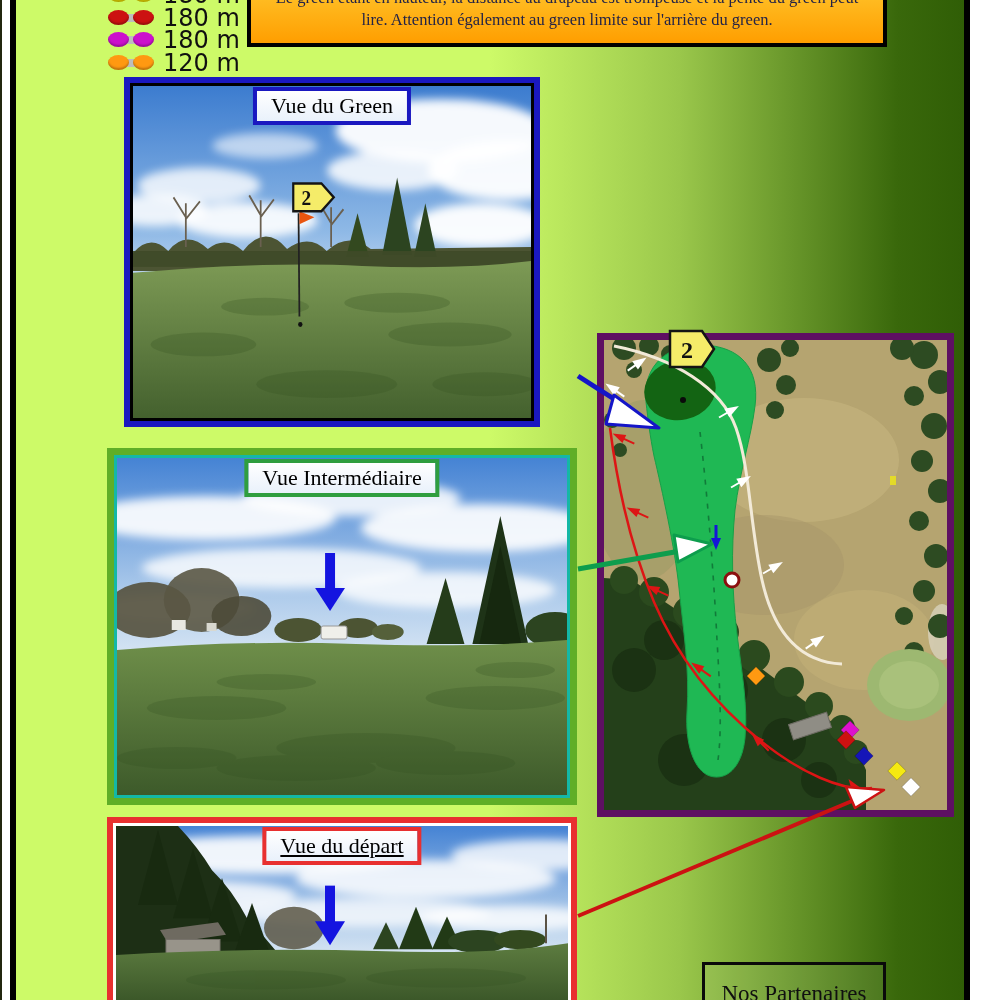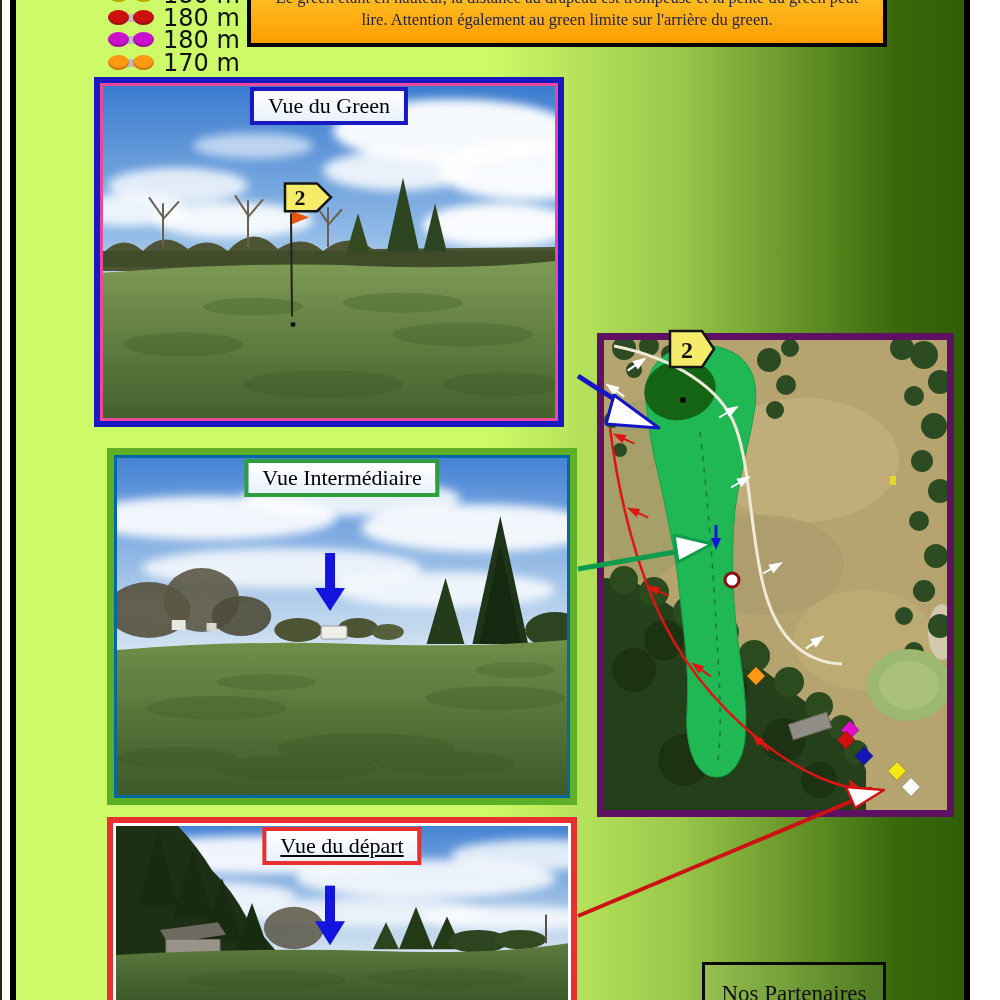--- a/index.html
+++ b/index.html
@@ -22,22 +22,22 @@
 
   
   .note{left:247px;top:-17px;width:620px;border:4px solid #000;
       background:linear-gradient(180deg,#ffc32a,#ff9e00);
       text-align:center;font-size:16.5px;line-height:22px;color:#232347;
       padding:0 6px 12px 6px;}
 
   
   .pframe{position:absolute;border:6px solid;box-sizing:border-box;}
   .pframe .photo{position:absolute;inset:3px;overflow:hidden;background:#9cc3ea;}
-  .frame-blue{left:94px;top:77px;width:470px;height:350px;border-color:#1a18c0;background:#ec4899;}
-  .frame-green{left:107px;top:448px;width:470px;height:357px;border-color:#5fae27;border-width:7px;background:#0369a1;}
+  .frame-blue{left:124px;top:77px;width:416px;height:350px;border-color:#1a18c0;background:#000000;}
+  .frame-green{left:107px;top:448px;width:470px;height:357px;border-color:#5fae27;border-width:7px;background:#14b8a6;}
   .frame-red{left:107px;top:817px;width:470px;height:195px;border-color:#e83030;background:#fff;}
   .plate{position:absolute;top:4px;left:50%;transform:translateX(-50%);
       border:4px solid;background:linear-gradient(180deg,#ffffff,#e9f1fb);
       padding:2px 14px;font-size:22px;color:#000;white-space:nowrap;z-index:3;}
   .plate-blue{border-color:#1a18c0;}
   .plate-green{border-color:#2f9e3f;}
   .plate-red{border-color:#e83030;text-decoration:underline;}
   .photo svg{display:block;width:100%;height:100%;}
 
   
@@ -84,21 +84,21 @@
       <span class="ov r" style="background: rgb(204, 17, 204);"></span>
     </span>
     <span>180 m</span>
   </div>
   <div class="legend-row" style="top:49px;">
     <span class="tee-pair">
       <span class="bar"></span>
       <span class="ov l" style="background: rgb(255, 153, 17);"></span>
       <span class="ov r" style="background: rgb(255, 153, 17);"></span>
     </span>
-    <span>170 m</span>
+    <span>120 m</span>
   </div>
 
   <div class="abs note">
     <div>Le green étant en hauteur, la distance au drapeau est trompeuse et la pente du green peut</div>
     <div>lire. Attention également au green limite sur l'arrière du green.</div>
   </div>
 
   <div class="pframe frame-blue">
     <div class="plate plate-blue">Vue du Green</div>
     <div class="photo">

